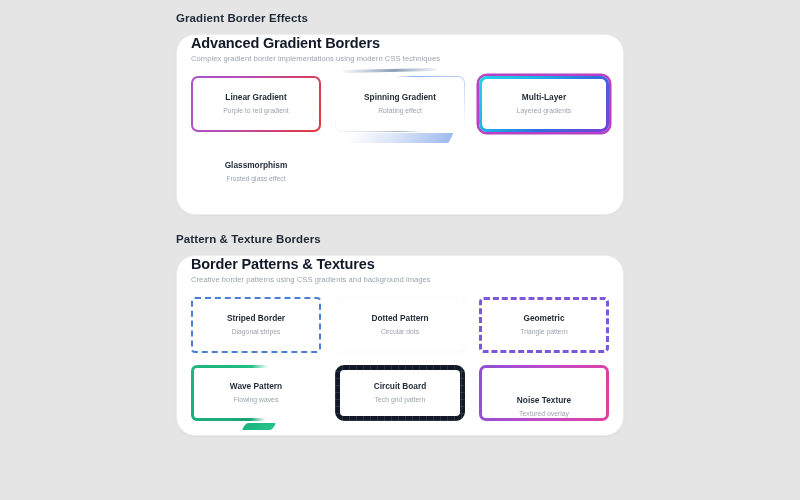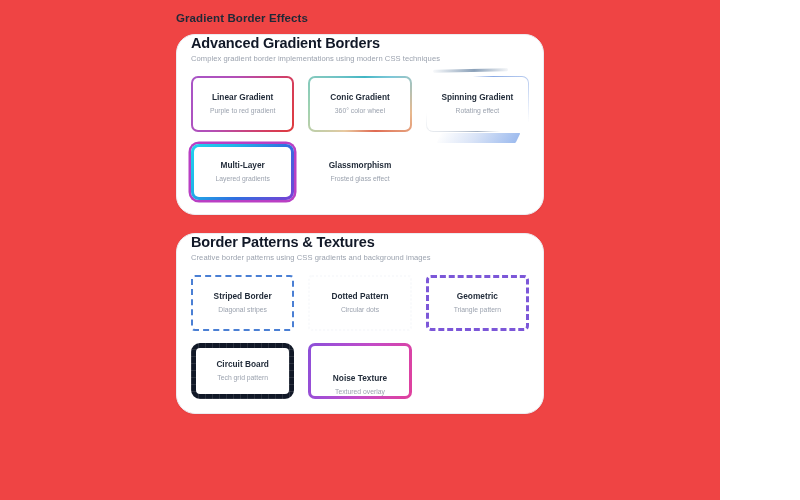--- a/index.html
+++ b/index.html
@@ -11,24 +11,24 @@
   }
 
   body {
     background: #ffffff;
     font-family: "Liberation Sans", "DejaVu Sans", sans-serif;
     color: #111827;
     -webkit-font-smoothing: antialiased;
   }
 
   .page {
-    width: 720px;
+    width: 800px;
     height: 500px;
     padding: 12px 176px 0 176px;
-    background: #ef4444;
+    background: #e5e5e5;
   }
 
   
   .section { margin-bottom: 18px; }
 
   .section-heading {
     font-size: 11.5px;
     font-weight: 600;
     color: #1f2937;
     letter-spacing: 0.1px;
@@ -266,26 +266,20 @@
       <div class="grid">
 
         <div class="cell">
           <div class="demo b-linear">
             <div class="demo-title">Linear Gradient</div>
             <div class="demo-sub">Purple to red gradient</div>
           </div>
         </div>
 
 
-        <div class="cell">
-          <div class="demo b-conic">
-            <div class="demo-title">Conic Gradient</div>
-            <div class="demo-sub">360° color wheel</div>
-          </div>
-        </div>
 
         <div class="cell">
           <div class="demo b-spin">
             <span class="spin-bar-top"></span>
             <span class="spin-bar-bot"></span>
             <div class="demo-title">Spinning Gradient</div>
             <div class="demo-sub">Rotating effect</div>
           </div>
         </div>
 
@@ -301,20 +295,21 @@
             <div class="demo-title">Glassmorphism</div>
             <div class="demo-sub">Frosted glass effect</div>
           </div>
         </div>
 
       </div>
     </div>
   </div>
 
   <div class="section">
+    <div class="section-heading">Pattern &amp; Texture Borders</div>
 
     <div class="panel">
       <div class="panel-title">Border Patterns &amp; Textures</div>
       <div class="panel-sub">Creative border patterns using CSS gradients and background images</div>
 
       <div class="grid">
 
         <div class="cell">
           <div class="demo b-striped">
             <div class="demo-title">Striped Border</div>
@@ -329,20 +324,27 @@
           </div>
         </div>
 
         <div class="cell">
           <div class="demo b-geo">
             <div class="demo-title">Geometric</div>
             <div class="demo-sub">Triangle pattern</div>
           </div>
         </div>
 
+        <div class="cell">
+          <div class="demo b-wave">
+            <span class="wave-dash"></span>
+            <div class="demo-title">Wave Pattern</div>
+            <div class="demo-sub">Flowing waves</div>
+          </div>
+        </div>
 
         <div class="cell">
           <div class="demo b-circuit">
             <div class="demo-title">Circuit Board</div>
             <div class="demo-sub">Tech grid pattern</div>
           </div>
         </div>
 
         <div class="cell">
           <div class="demo b-noise">

